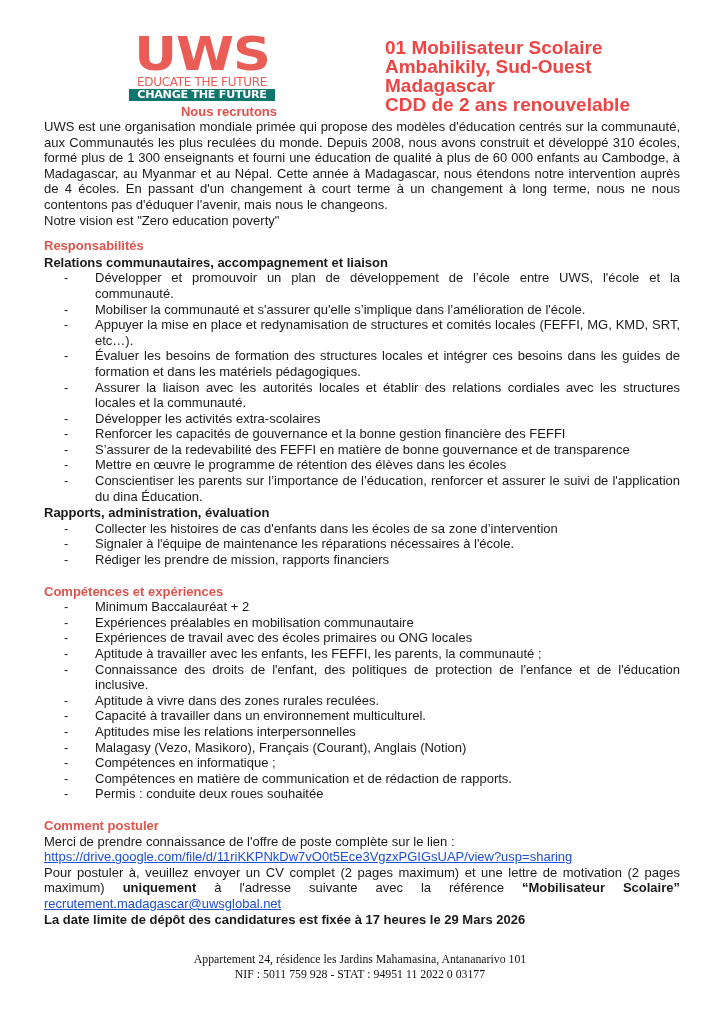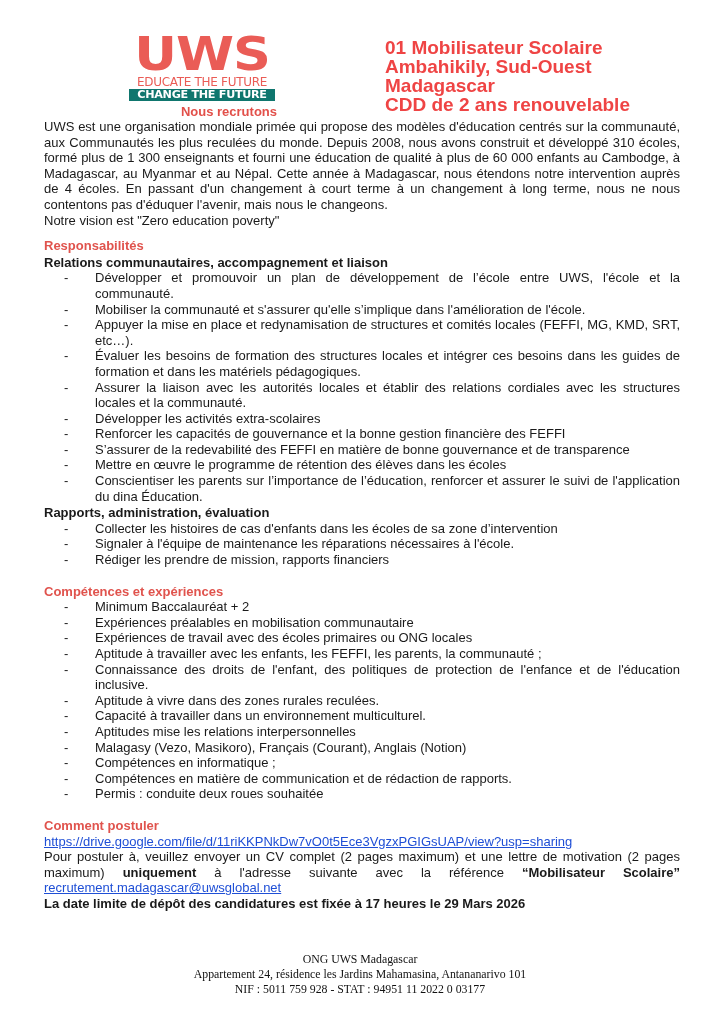--- a/index.html
+++ b/index.html
@@ -151,24 +151,24 @@
       </li>
     <li>
         <span class="txt">Compétences en matière de communication et de rédaction de rapports.</span>
       </li>
     <li>
         <span class="txt">Permis : conduite deux roues souhaitée</span>
       </li>
   </ul>
 
   <div class="section-title" style="margin-top:16px">Comment postuler</div>
+  <div>Merci de prendre connaissance de l'offre de poste complète sur le lien :</div>
   <div><a class="link">https://drive.google.com/file/d/11riKKPNkDw7vO0t5Ece3VgzxPGIGsUAP/view?usp=sharing</a></div>
   <div class="justify">
     <span>Pour postuler à, veuillez envoyer un CV complet (2 pages maximum) et une lettre de motivation (2 pages maximum) </span><span class="bold">uniquement</span><span> à l'adresse suivante avec la référence </span><span class="bold">“Mobilisateur Scolaire”</span> <a class="link">recrutement.madagascar@uwsglobal.net</a>
   </div>
   <div class="bold">La date limite de dépôt des candidatures est fixée à 17 heures le 29 Mars 2026</div>
 </div>
 
 <div class="footer">
-  <div>ONG UWS Madagascar</div>
   <div>Appartement 24, résidence les Jardins Mahamasina,  Antananarivo 101</div>
   <div>NIF : 5011 759 928 - STAT : 94951 11 2022 0 03177</div>
 </div>
 
 </body></html>

